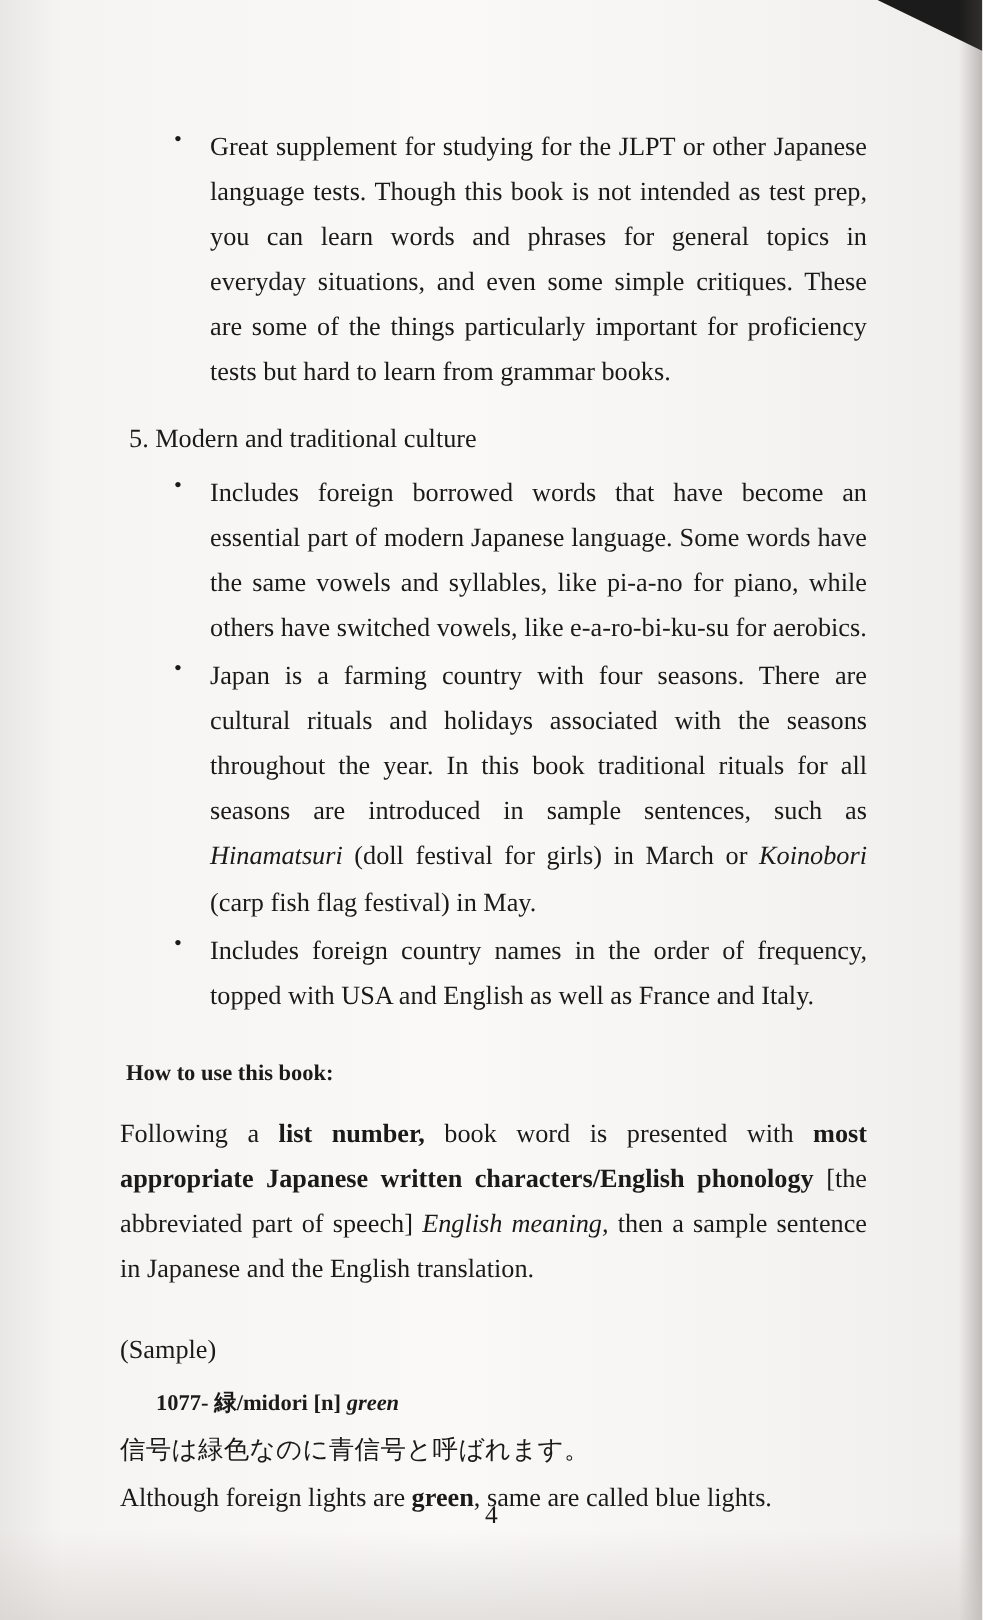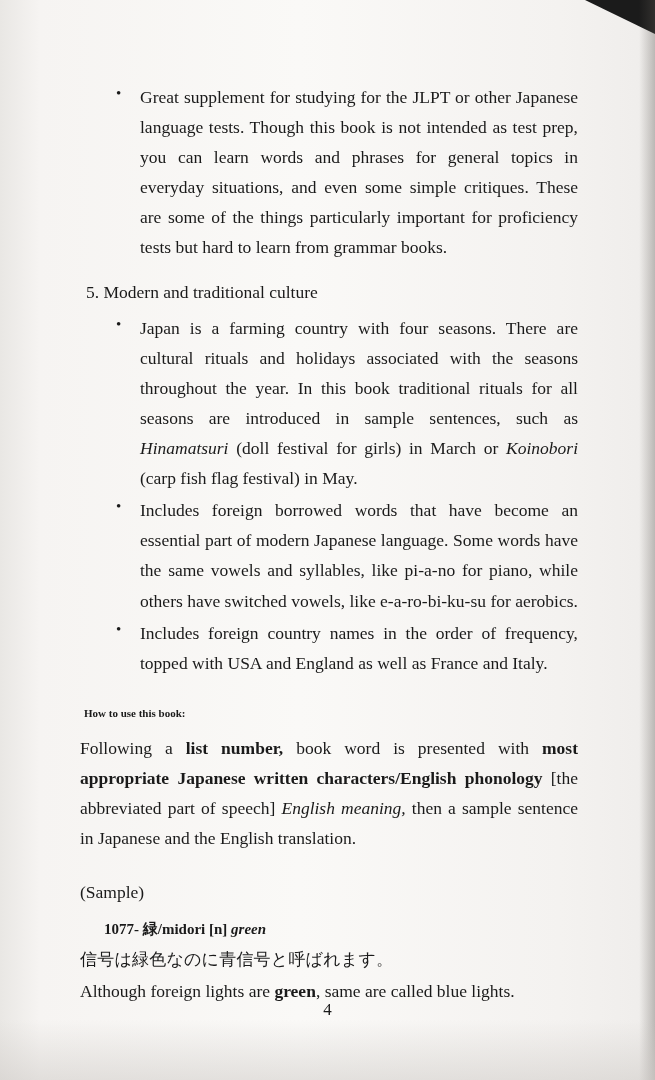--- a/index.html
+++ b/index.html
@@ -91,21 +91,21 @@
     font-size: 17.5px;
   }
 
   .group2 {
     margin-top: 4px;
   }
 
   .subhead {
     margin: 26px 0 10px 6px;
     font-weight: bold;
-    font-size: 11px;
+    font-size: 15px;
   }
 
   .para {
     margin: 0 0 0 0;
     text-align: justify;
     text-justify: inter-word;
     padding-left: 2px;
   }
 
   .sample-label {
@@ -159,25 +159,25 @@
 
   <div class="content">
 
     <ul class="bullets">
       <li>Great supplement for studying for the JLPT or other Japanese language tests. Though this book is not intended as test prep, you can learn words and phrases for general topics in everyday situations, and even some simple critiques. These are some of the things particularly important for proficiency tests but hard to learn from grammar books.</li>
     </ul>
 
     <div class="section-heading">5. Modern and traditional culture</div>
 
     <ul class="bullets group2">
+      <li>Includes foreign borrowed words that have become an essential part of modern Japanese language. Some words have the same vowels and syllables, like pi-a-no for piano, while others have switched vowels, like e-a-ro-bi-ku-su for aerobics.</li>
       <li>
         <span>Japan is a farming country with four seasons. There are cultural rituals and holidays associated with the seasons throughout the year. In this book traditional rituals for all seasons are introduced in sample sentences, such as </span><i>Hinamatsuri</i><span> (doll festival for girls) in March or </span><i>Koinobori</i><span> (carp fish flag festival) in May.</span>
       </li>
-      <li>Includes foreign borrowed words that have become an essential part of modern Japanese language. Some words have the same vowels and syllables, like pi-a-no for piano, while others have switched vowels, like e-a-ro-bi-ku-su for aerobics.</li>
-      <li>Includes foreign country names in the order of frequency, topped with USA and England as well as France and Italy.</li>
+      <li>Includes foreign country names in the order of frequency, topped with USA and English as well as France and Italy.</li>
     </ul>
 
     <div class="subhead">How to use this book:</div>
 
     <div class="para"><span>Following a </span><b>list number,</b><span> book word is presented with </span><b>most appropriate Japanese written characters/English phonology</b><span> [the abbreviated part of speech] </span><i>English meaning,</i><span> then a sample sentence in Japanese and the English translation.</span></div>
 
     <div class="sample-label">(Sample)</div>
 
     <div class="sample-entry"><span>1077-</span> <span>緑/midori</span> <span class="pos">[n]</span> <span class="meaning">green</span></div>
 

